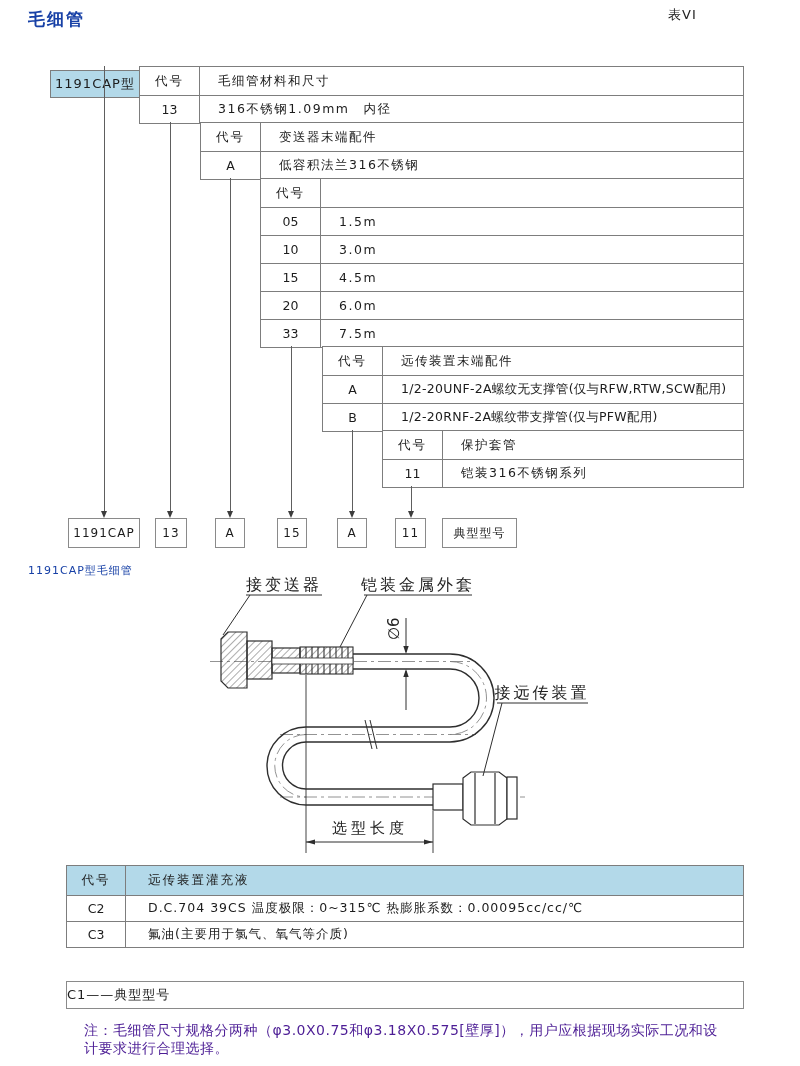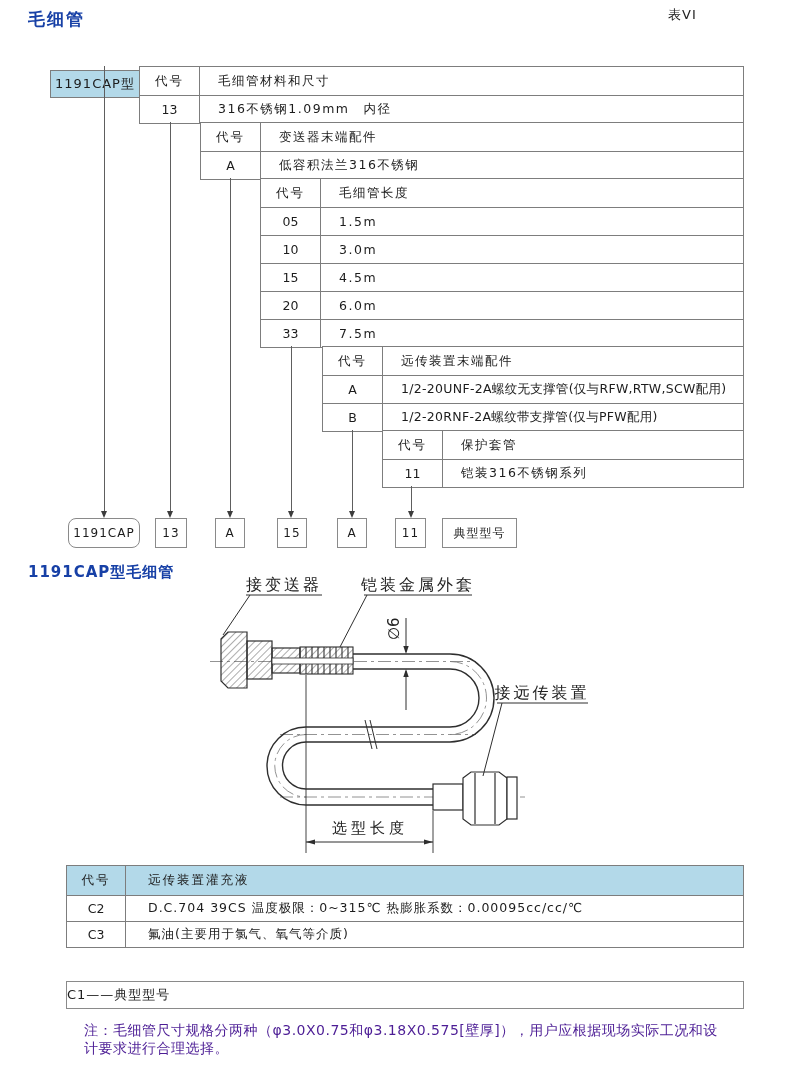--- a/index.html
+++ b/index.html
@@ -3,21 +3,21 @@
 <meta charset="utf-8">
 <style>
   html,body{margin:0;padding:0;}
   body{
     width:800px;height:1066px;position:relative;background:#ffffff;
     font-family:"DejaVu Sans","Liberation Sans",sans-serif;color:#1c1c1c;overflow:hidden;
   }
   .abs{position:absolute;}
   .page-title{left:28px;top:8px;font-size:17px;font-weight:bold;color:#1740a6;letter-spacing:2px;}
   .table-ref{left:668px;top:6px;font-size:13px;color:#222;letter-spacing:1px;}
-  .section-title{left:28px;top:563px;font-size:15px;font-weight:bold;color:#1740a6;letter-spacing:1px;}
+  .section-title{left:28px;top:563px;font-size:11px;font-weight:normal;color:#1740a6;letter-spacing:1px;}
 
   
   .root-hdr{left:50px;top:36px;width:694px;height:28px;background:#b3d9e9;
     border:1px solid #7d7d7d;display:flex;box-sizing:border-box;margin-top:34px;}
   .root-code{width:88px;border-right:1px solid #7d7d7d;display:flex;align-items:center;
     justify-content:center;font-size:13px;letter-spacing:1px;}
   .root-label{flex:1;display:flex;align-items:center;padding-left:20px;font-size:13px;letter-spacing:2px;}
 
   .grp{position:absolute;border:1px solid #7d7d7d;background:#fff;box-sizing:border-box;}
   .grow{display:flex;height:28px;box-sizing:border-box;}
@@ -79,21 +79,20 @@
   </div>
   <div class="grow">
     <div class="gcode" style="letter-spacing:0;">A</div>
     <div class="glabel">低容积法兰316不锈钢</div>
   </div>
 </div>
 
 <div class="grp" style="left:260px;top:178px;width:484px;">
   <div class="grow">
     <div class="gcode">代号</div>
-    <div class="glabel">毛细管长度</div>
   </div>
   <div class="grow">
     <div class="gcode" style="letter-spacing:0;">05</div>
     <div class="glabel">1.5m</div>
   </div>
   <div class="grow">
     <div class="gcode" style="letter-spacing:0;">10</div>
     <div class="glabel">3.0m</div>
   </div>
   <div class="grow">
@@ -142,21 +141,21 @@
 <div class="vline" style="left:291px;top:346px;height:165px;"></div>
 <div class="vline" style="left:352px;top:430px;height:81px;"></div>
 <div class="vline" style="left:411px;top:486px;height:25px;"></div>
 <div class="varrow" style="left:101px;top:511px;"></div>
 <div class="varrow" style="left:167px;top:511px;"></div>
 <div class="varrow" style="left:227px;top:511px;"></div>
 <div class="varrow" style="left:288px;top:511px;"></div>
 <div class="varrow" style="left:349px;top:511px;"></div>
 <div class="varrow" style="left:408px;top:511px;"></div>
 
-<div class="ebox" style="left:68px;width:72px;border-radius:8px;">1191CAP</div>
+<div class="ebox" style="left:68px;width:72px;">1191CAP</div>
 <div class="ebox" style="left:155px;width:32px;">13</div>
 <div class="ebox" style="left:215px;width:30px;">A</div>
 <div class="ebox" style="left:277px;width:30px;">15</div>
 <div class="ebox" style="left:337px;width:30px;">A</div>
 <div class="ebox" style="left:395px;width:31px;">11</div>
 <div class="ebox" style="left:442px;width:75px;">典型型号</div>
 
 <div class="abs section-title">1191CAP型毛细管</div>
 
 <svg class="abs" style="left:180px;top:560px;" width="440" height="300" viewBox="0 0 440 300">

